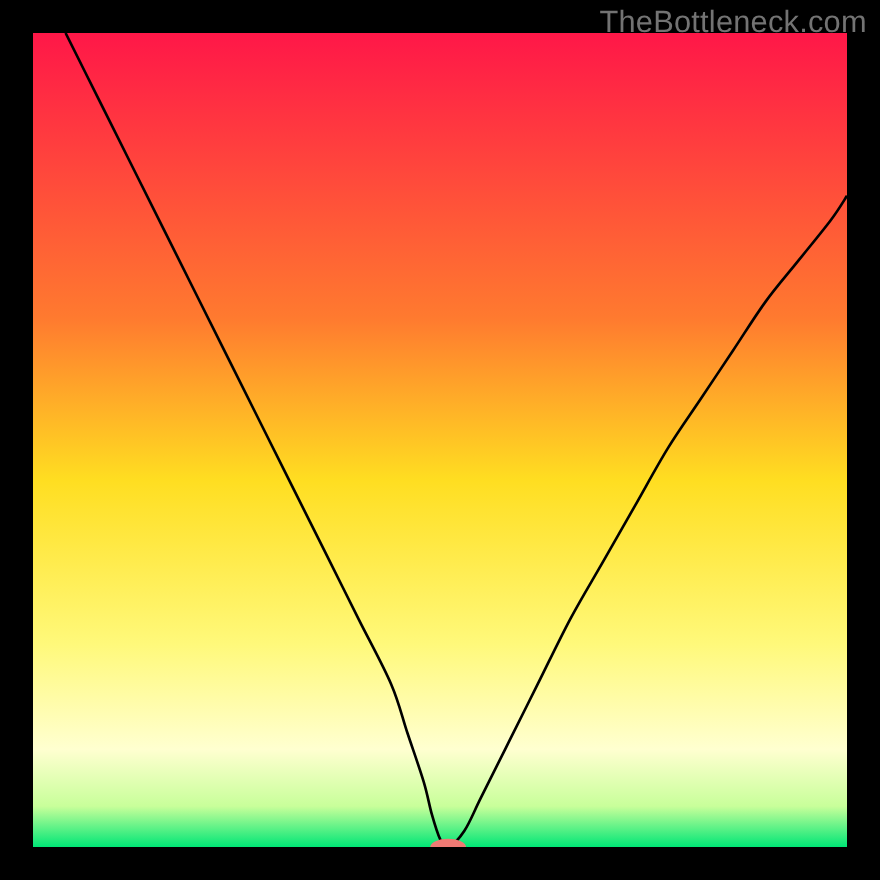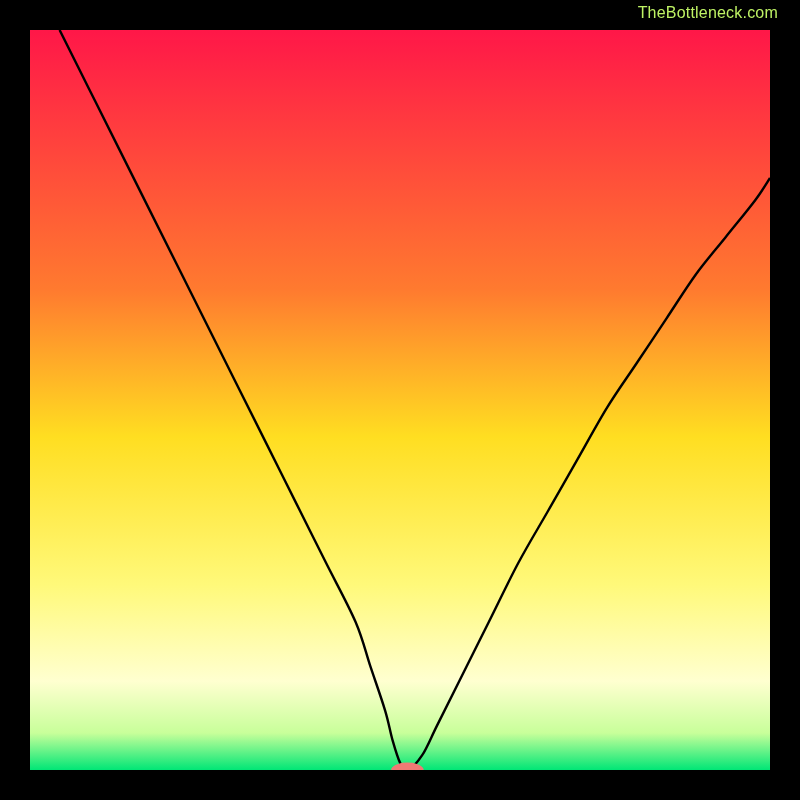--- a/index.html
+++ b/index.html
@@ -13,23 +13,23 @@
   }
   .outer {
     position: relative;
     width: 800px;
     height: 800px;
     background: #000;
   }
   .watermark {
     position: absolute;
     top: 4px;
-    right: 22px;
-    color: #bef264;
-    font-size: 16px;
+    right: 12px;
+    color: #737373;
+    font-size: 28px;
     font-weight: 500;
     letter-spacing: 0.2px;
     user-select: none;
   }
   .plot-wrap {
     position: absolute;
     left: 30px;
     top: 30px;
     width: 740px;
     height: 740px;

